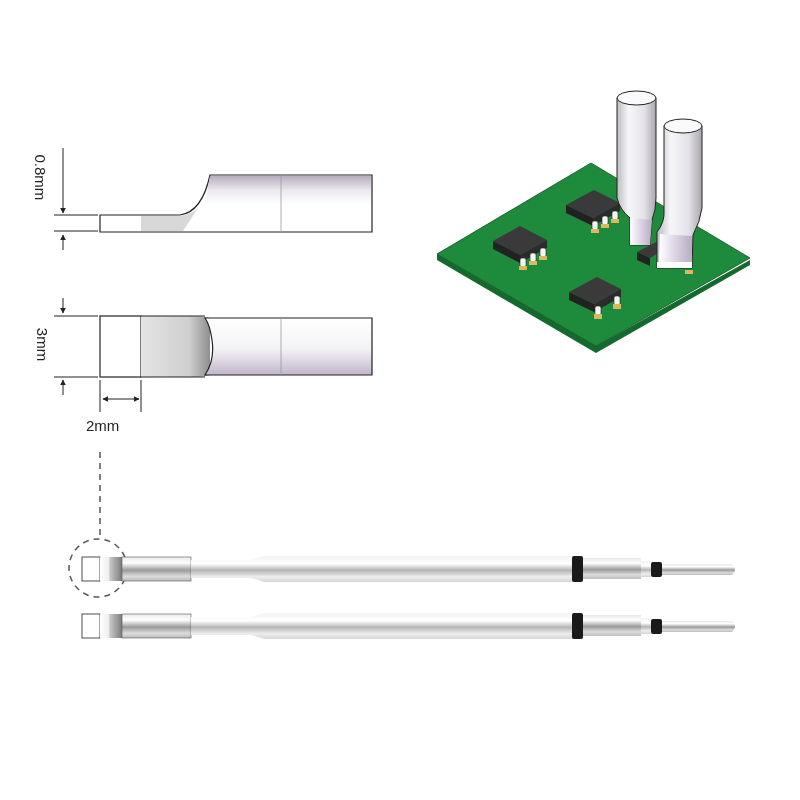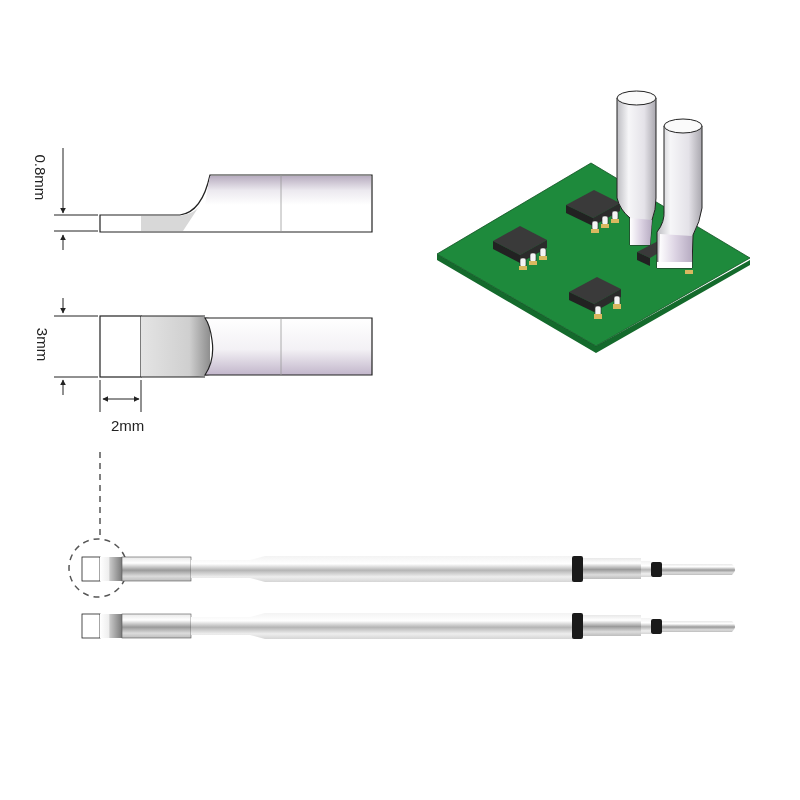--- a/index.html
+++ b/index.html
@@ -183,13 +183,13 @@
     <rect x="572" y="613" width="11" height="26" rx="2" fill="#1a1a1a"></rect>
     <rect x="583" y="615" width="58" height="21" fill="url(#rod)"></rect>
     <rect x="641" y="618" width="10" height="16" fill="url(#rodLight)"></rect>
     <rect x="651" y="619" width="11" height="15" rx="2" fill="#1a1a1a"></rect>
     <path d="M662,621 L732,621 Q738,626.5 732,632 L662,632 Z" fill="url(#rod)"></path>
   </g>
 </svg>
 
 <div class="abs dim-label vlabel" style="left:18px;top:168px;width:44px;text-align:center;">0.8mm</div>
 <div class="abs dim-label vlabel" style="left:24px;top:336px;width:36px;text-align:center;">3mm</div>
-<div class="abs dim-label" style="left:111px;top:417px;">2mm</div>
+<div class="abs dim-label" style="left:86px;top:417px;">2mm</div>
 
 </body></html>

